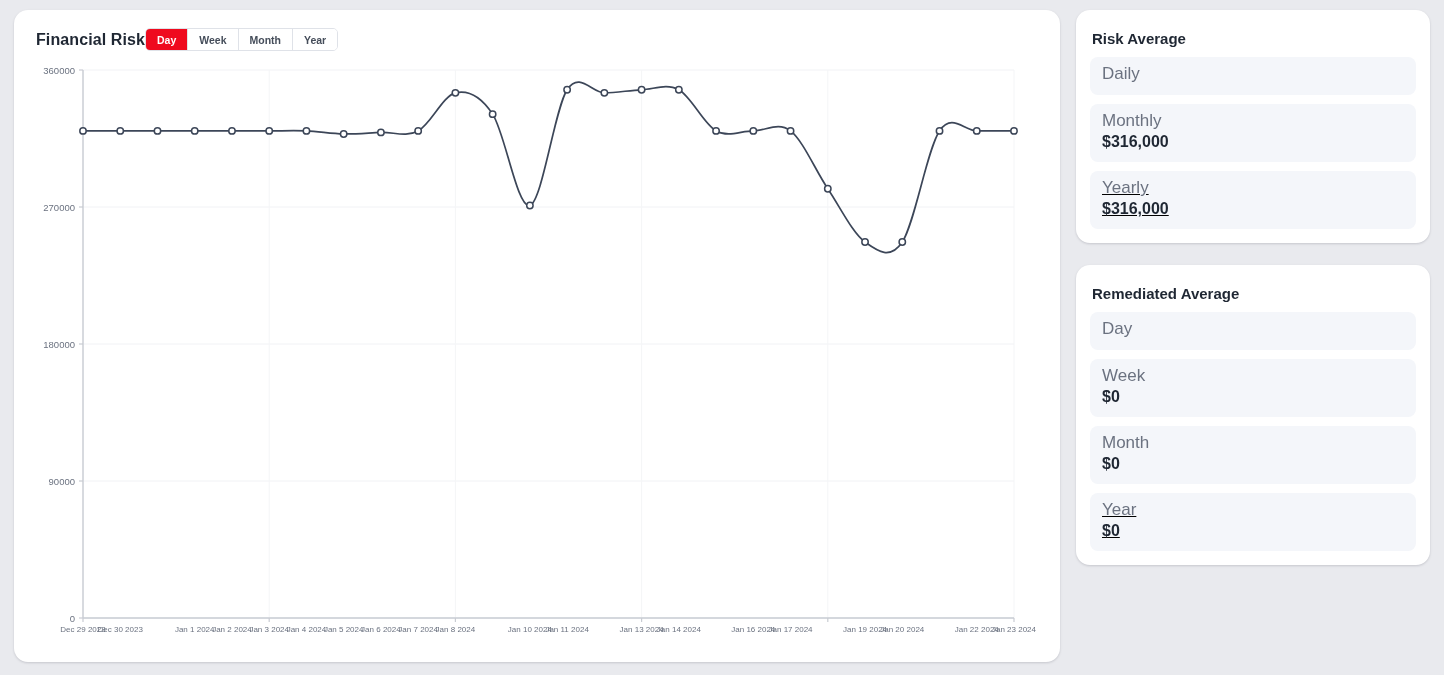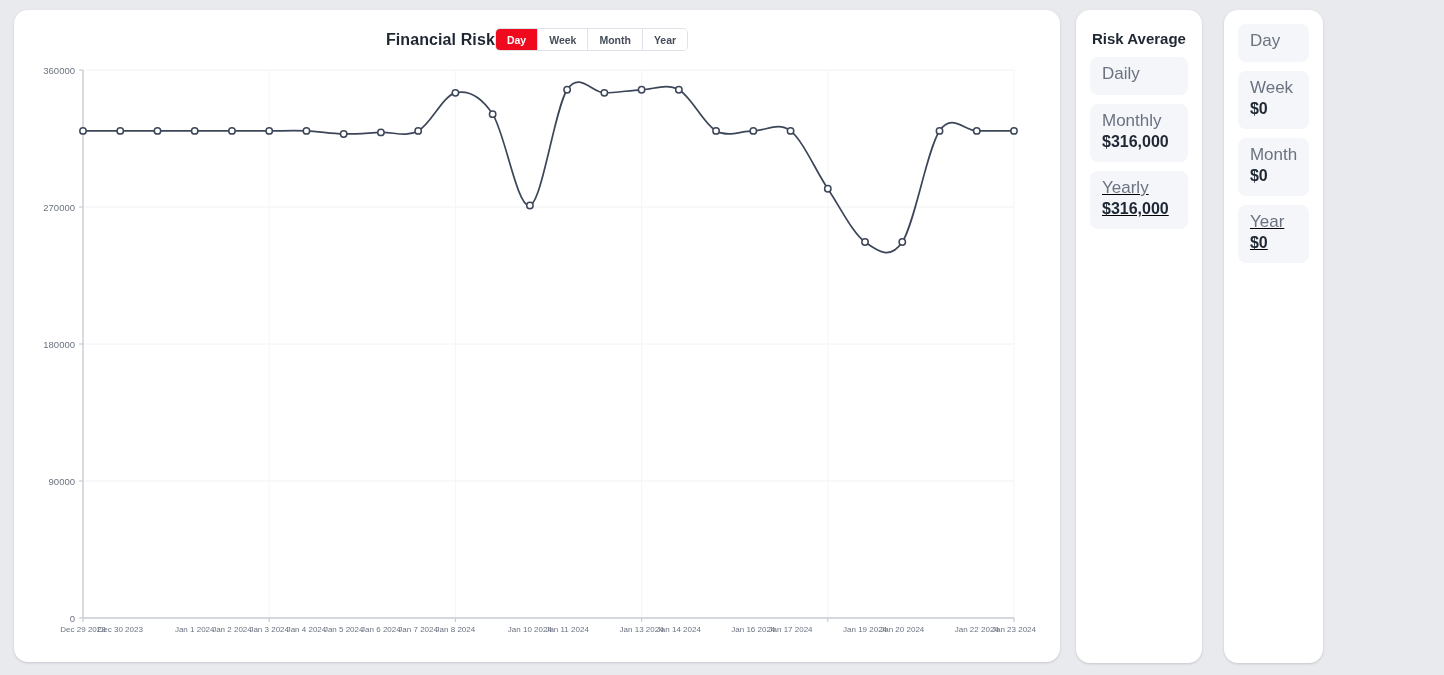--- a/index.html
+++ b/index.html
@@ -23,21 +23,21 @@
     background: #ffffff;
     border-radius: 14px;
     box-shadow: 0 1px 3px rgba(16,24,40,0.10), 0 1px 2px rgba(16,24,40,0.06);
     margin: 4px 0 10px 6px;
     position: relative;
     height: 652px;
   }
   .chart-header {
     display: flex;
     align-items: flex-start;
-    justify-content: center;
+    justify-content: flex-start;
     padding: 20px 22px 0 22px;
     height: 46px;
   }
   .chart-title {
     font-size: 16px;
     font-weight: bold;
     color: #1f2733;
     letter-spacing: .1px;
     line-height: 20px;
   }
@@ -86,20 +86,21 @@
     font-size: 8px;
     fill: #6b7280;
     font-family: "Liberation Sans", sans-serif;
     text-anchor: middle;
   }
 
   
   .right-col {
     flex: 1;
     display: flex;
+    flex-direction: column;
     gap: 22px;
     padding: 4px 6px 6px 0;
   }
   .panel {
     background: #ffffff;
     border-radius: 14px;
     box-shadow: 0 1px 3px rgba(16,24,40,0.10), 0 1px 2px rgba(16,24,40,0.06);
     padding: 14px 14px 14px 14px;
   }
   .panel-title {
@@ -251,20 +252,21 @@
         <div class="stat-label">Monthly</div>
         <div class="stat-value">$316,000</div>
       </div>
       <div class="stat-row">
         <div class="stat-label">Yearly</div>
         <div class="stat-value">$316,000</div>
       </div>
     </div>
 
     <div class="panel">
+      <div class="panel-title">Remediated Average</div>
 
       <div class="stat-row">
         <div class="stat-label">Day</div>
       </div>
       <div class="stat-row">
         <div class="stat-label">Week</div>
         <div class="stat-value">$0</div>
       </div>
       <div class="stat-row">
         <div class="stat-label">Month</div>

